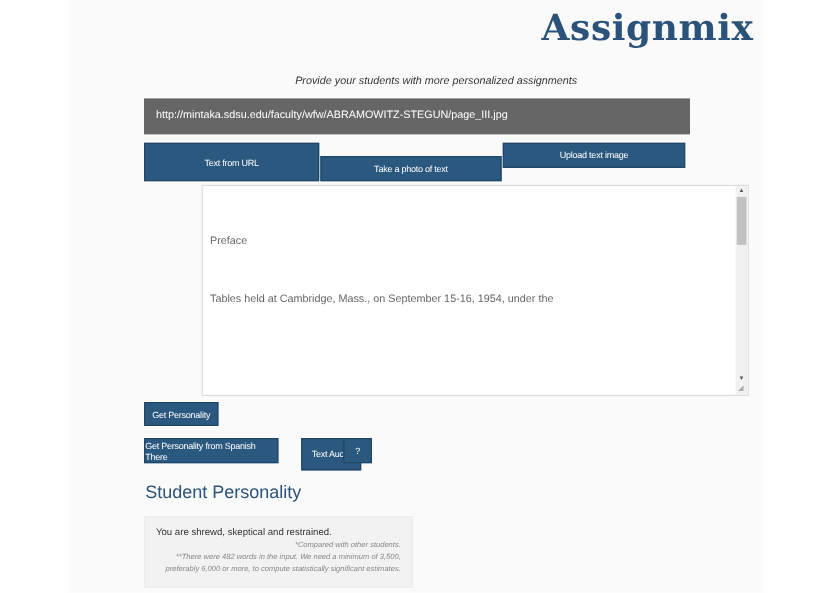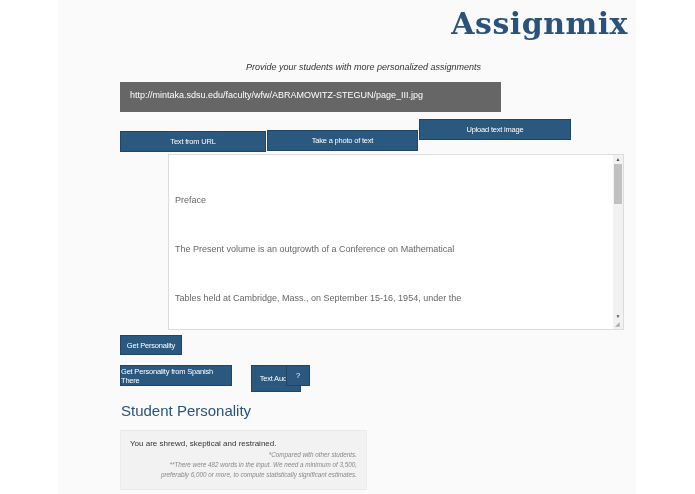--- a/index.html
+++ b/index.html
@@ -16,21 +16,21 @@
     .logo {
       position: absolute; left: 0; top: 6px; width: 628px; text-align: right;
       font-family: "DejaVu Serif", serif; font-weight: bold; font-size: 30px;
       color: #2b5379; letter-spacing: 0.5px;
     }
     .tagline {
       position: absolute; left: 16px; top: 62px; width: 695px; text-align: center;
       font-size: 9px; font-style: italic; color: #333;
     }
     .url-bar {
-      position: absolute; left: 120px; top: 82px; width: 381px; height: 30px;
+      position: absolute; left: 120px; top: 82px; width: 455px; height: 30px;
       background: #666666; color: #ffffff; font-size: 9px;
       box-sizing: border-box; padding: 11px 0 16px 10px; border: none; outline: none;
       font-family: "Liberation Sans", sans-serif;
     }
     .btn {
       position: absolute; background: #2a587e; color: #fff; font-size: 7.5px;
       display: flex; align-items: center; justify-content: center;
       border: 1px solid #1f4667; box-sizing: border-box; cursor: pointer;
       letter-spacing: -0.2px;
     }
@@ -51,47 +51,46 @@
     }
     .scroll-up { position: absolute; left: 0; top: 0; width: 10px; height: 8px; font-size: 5px; color:#555; text-align:center; line-height:8px; }
     .scroll-thumb { position: absolute; left: 1px; top: 9px; width: 8px; height: 40px; background: #c1c1c1; }
     .scroll-down { position: absolute; left: 0; top: 157px; width: 10px; height: 8px; font-size: 5px; color:#555; text-align:center; line-height:8px; }
     .resize-grip { position: absolute; right: 1px; bottom: 1px; width: 7px; height: 7px; font-size: 6px; color: #aaa; line-height: 7px; }
     .section-title {
       position: absolute; left: 121px; top: 402px; font-size: 15px; font-weight: normal;
       color: #2b5379;
     }
     .result-box {
-      position: absolute; left: 120px; top: 430px; width: 247px; height: 60px;
+      position: absolute; left: 120px; top: 430px; width: 224px; height: 60px;
       background: #f2f2f2; border: 1px solid #ececec; box-sizing: border-box;
     }
     .result-main { position: absolute; left: 9px; top: 8px; font-size: 8px; color: #333; }
     .note {
       position: absolute; right: 9px; font-size: 6.3px; font-style: italic; color: #888;
       text-align: right; white-space: nowrap;
     }
   </style>
 </head>
 <body>
 
 <div class="container"></div>
 
 <div class="logo">Assignmix</div>
 <div class="tagline">Provide your students with more personalized assignments</div>
 
 <input class="url-bar" type="text" value="http://mintaka.sdsu.edu/faculty/wfw/ABRAMOWITZ-STEGUN/page_III.jpg" style="">
 
-<div class="btn" style="left:120px; top:119px; width:146px; height:21px;margin-top:12px;">Text from URL</div>
+<div class="btn" style="left:120px; top:119px; width:146px; height:32px;">Text from URL</div>
 <div class="btn" style="left:267px; top:130px; width:151px; height:21px;">Take a photo of text</div>
 <div class="btn" style="left:419px; top:119px; width:152px; height:21px;">Upload text image</div>
 
 <div class="textarea">
   <div class="content">
     <div>Preface</div>
-    <div>The Present volume is an outgrowth of a Conference on Mathematical</div>
     <div>Tables held at Cambridge, Mass., on September 15-16, 1954, under the</div>
     
     
     
     
     
     
     
     
     

